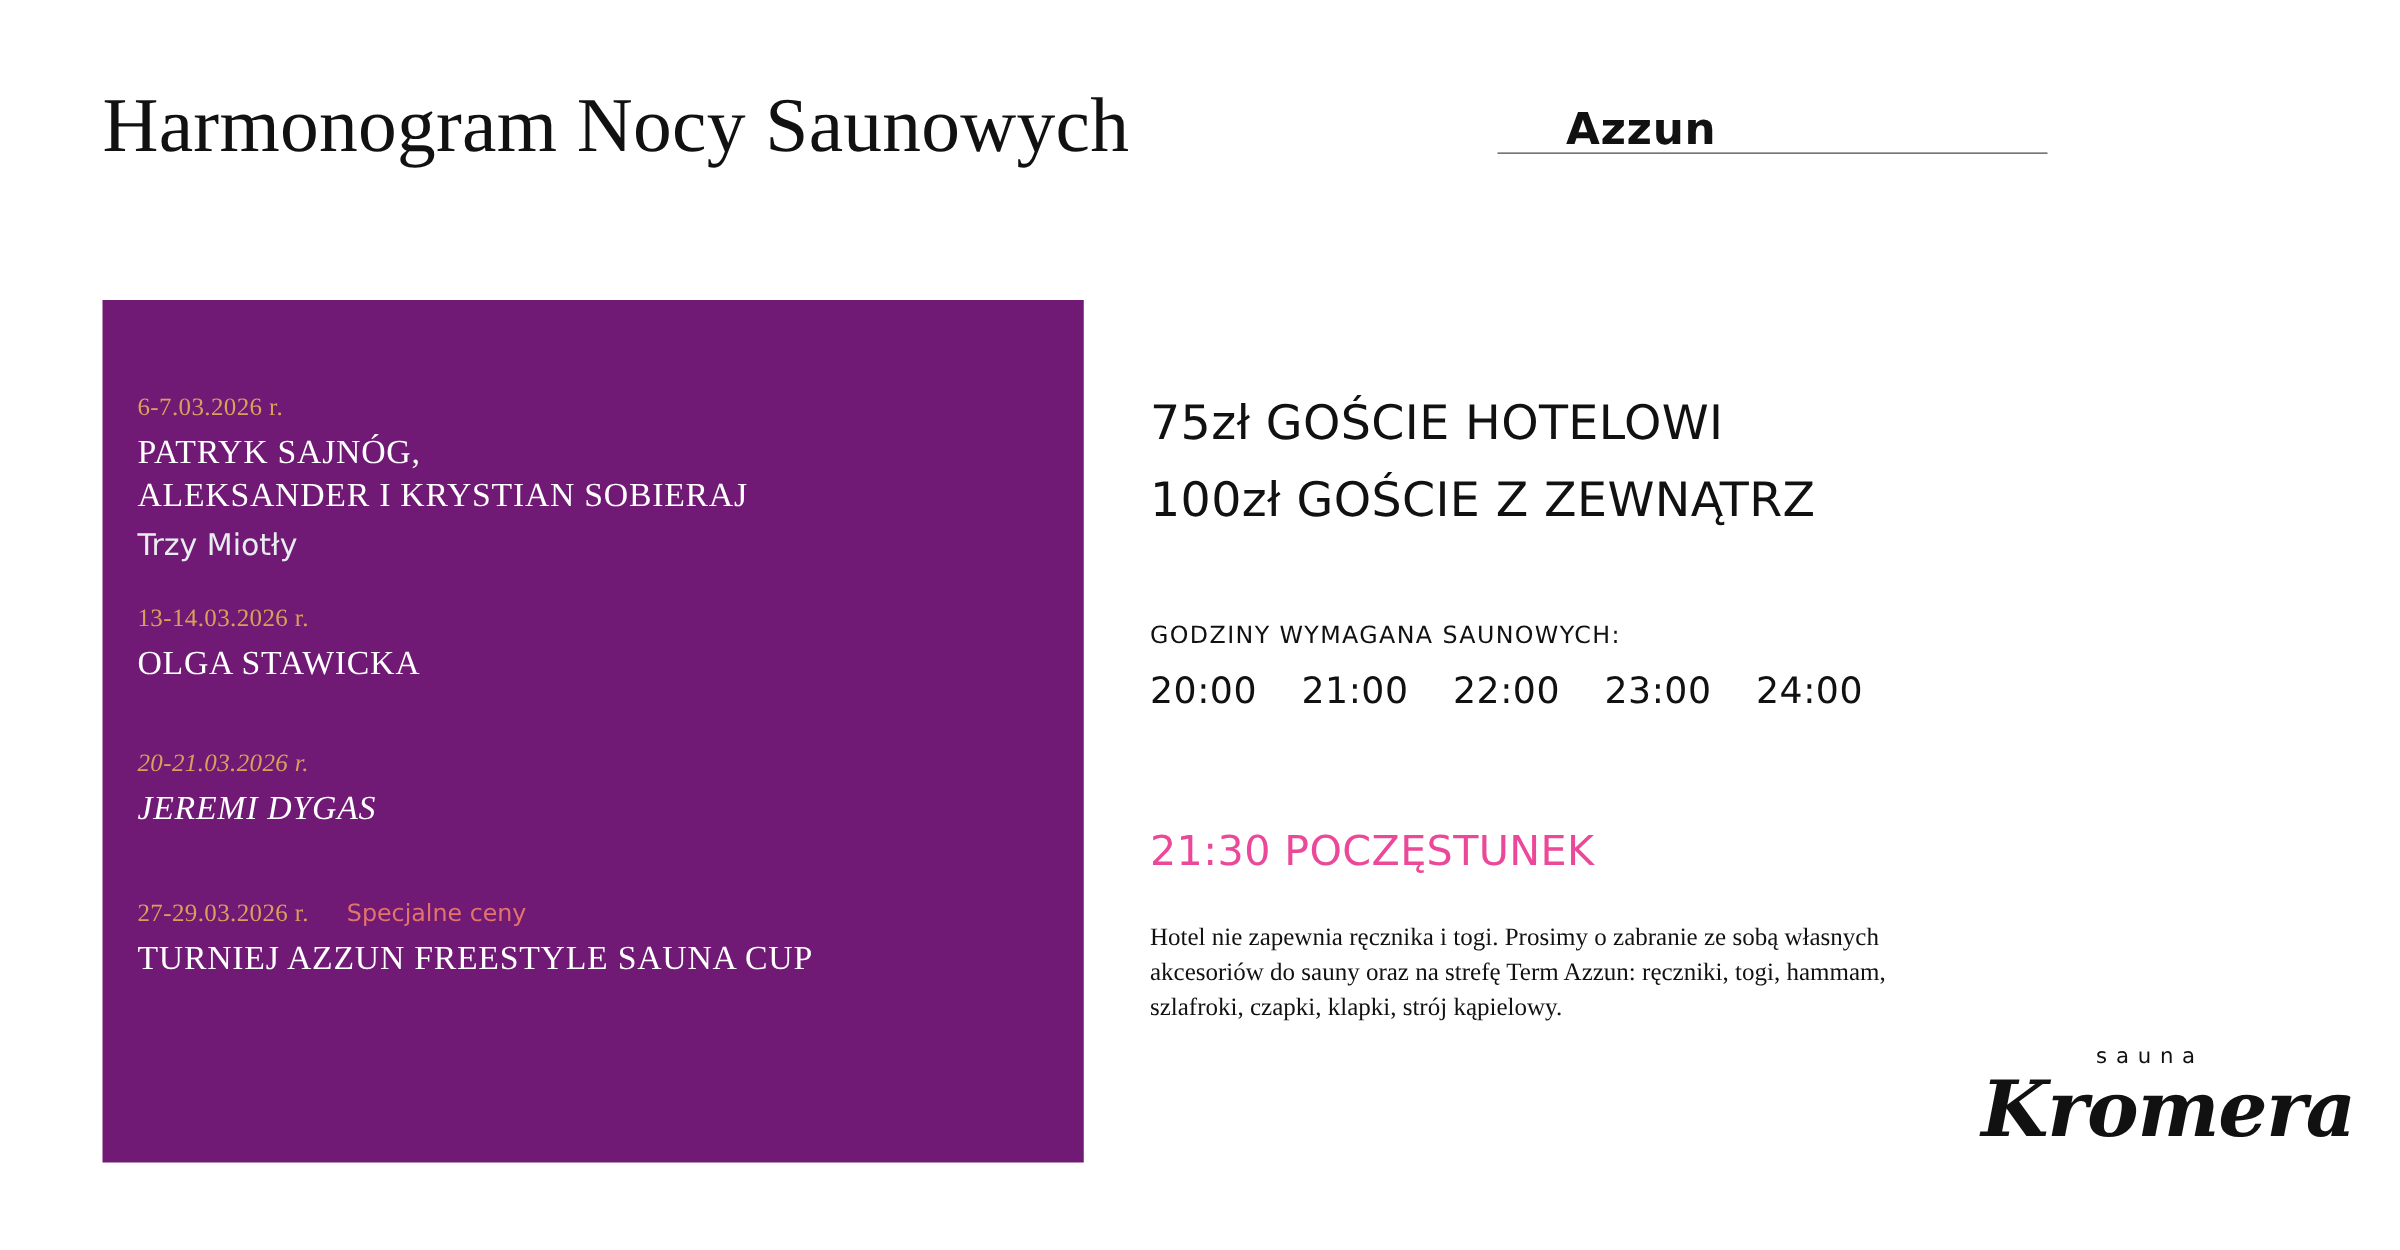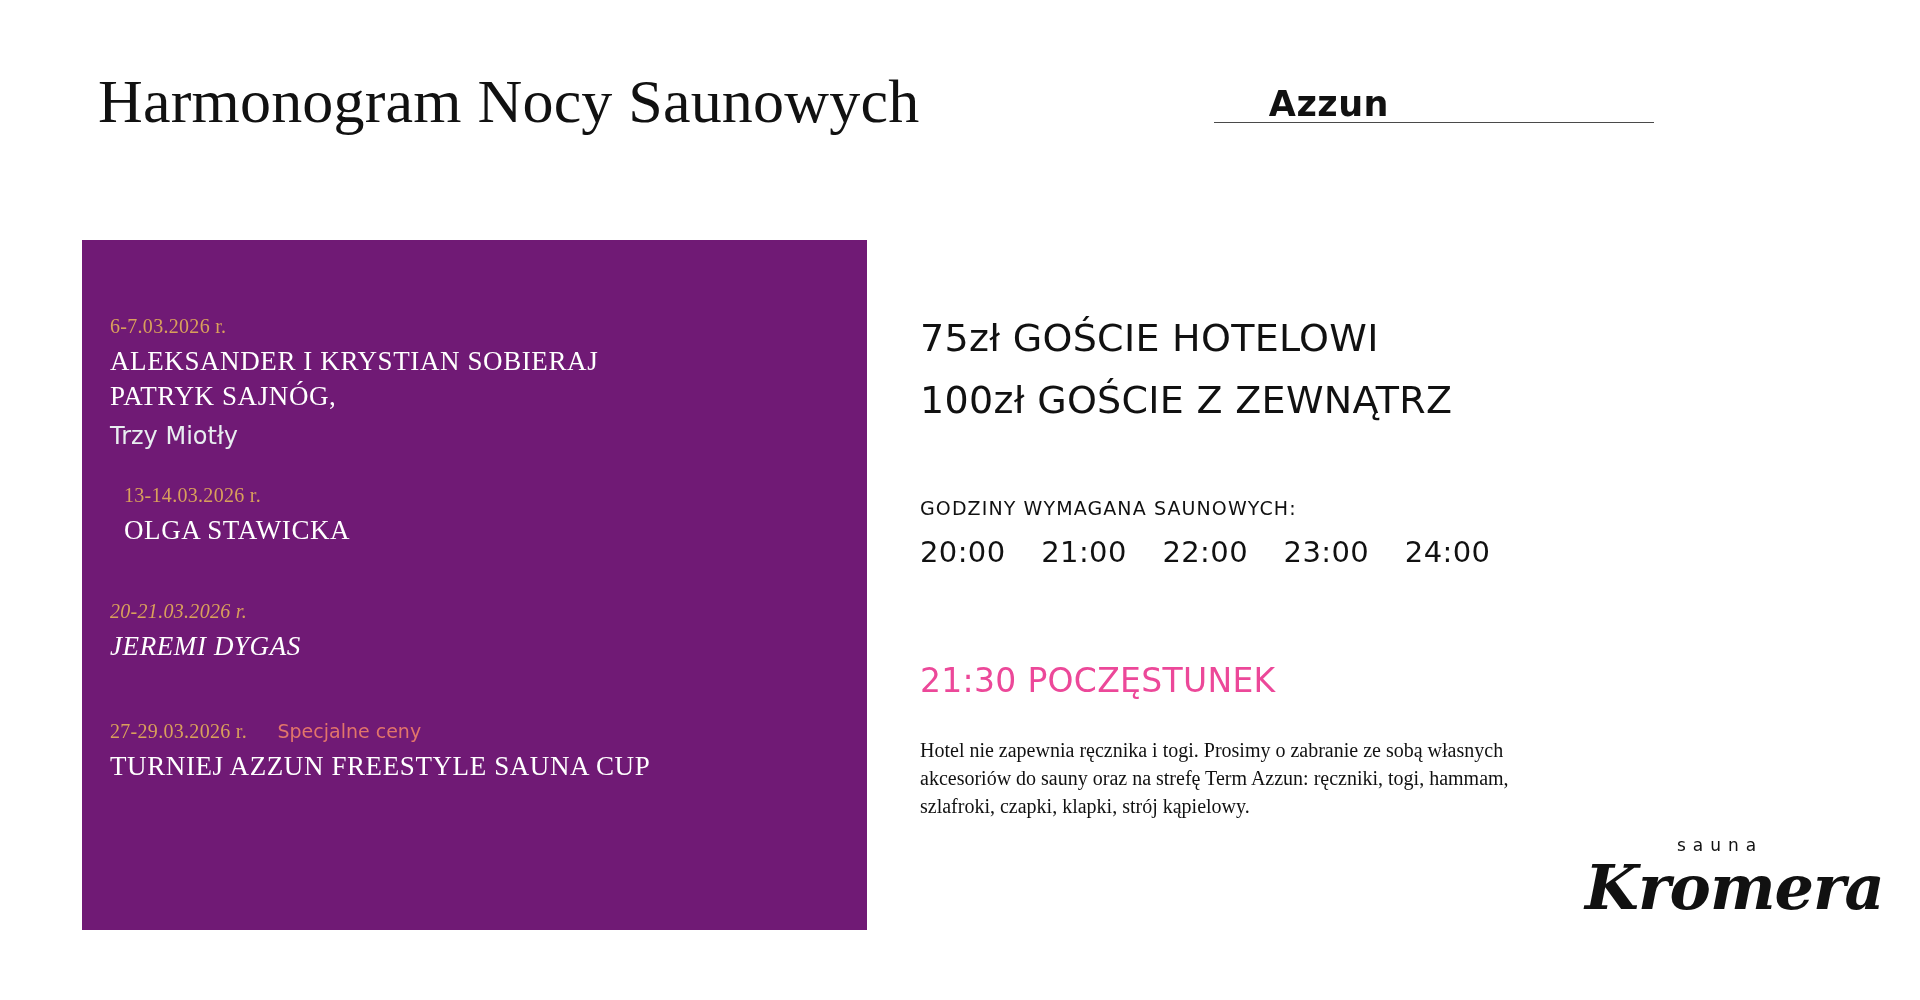--- a/index.html
+++ b/index.html
@@ -11,21 +11,21 @@
     height: 1000px;
     background: #ffffff;
     font-family: "Liberation Sans", sans-serif;
     overflow: hidden;
     position: relative;
   }
 
   
   .header {
     position: absolute;
-    left: 16px;
+    left: 0;
     top: 62px;
     width: 1888px;
     height: 80px;
   }
   .header-title {
     position: absolute;
     left: 82px;
     top: 0px;
     font-family: "Liberation Serif", serif;
     font-size: 62px;
@@ -96,21 +96,21 @@
     letter-spacing: 0.6px;
     margin-top: 6px;
   }
   .event-sub {
     font-family: "DejaVu Sans", sans-serif;
     font-size: 24px;
     color: #e8eef0;
     margin-top: 8px;
   }
   .ev-1 { margin-bottom: 34px; }
-  .ev-2 { margin-bottom: 52px; margin-left: 14px; }
+  .ev-2 { margin-bottom: 52px; }
   .ev-3 { margin-bottom: 56px; font-style: italic; }
 
   
   .right {
     position: absolute;
     left: 920px;
     top: 307px;
     width: 940px;
   }
   .price-line {
@@ -197,22 +197,22 @@
 </div>
 
 <div class="panel">
   <div class="events">
 
     <div class="event ev-1">
       <div class="event-dateline">
         <span class="event-date">6-7.03.2026 r.</span>
       </div>
       <div class="event-name">
+        <div>PATRYK SAJNÓG,</div>
         <div>ALEKSANDER I KRYSTIAN SOBIERAJ</div>
-        <div>PATRYK SAJNÓG,</div>
       </div>
       <div class="event-sub">Trzy Miotły</div>
     </div>
 
     <div class="event ev-2">
       <div class="event-dateline">
         <span class="event-date">13-14.03.2026 r.</span>
       </div>
       <div class="event-name">OLGA STAWICKA</div>
     </div>

